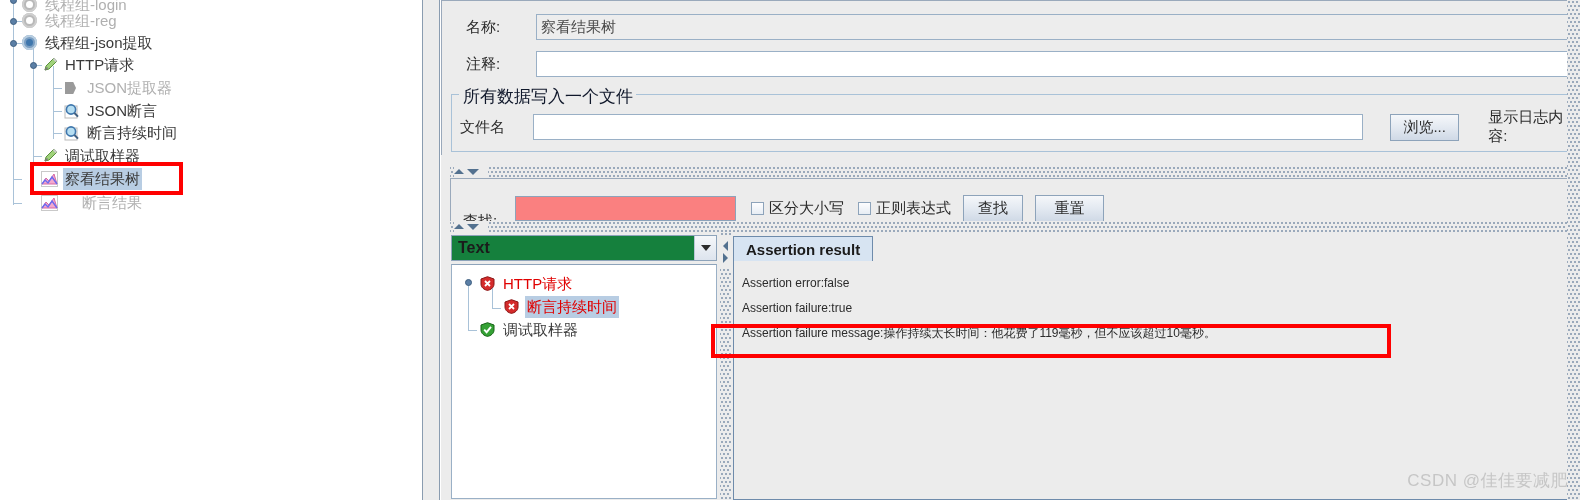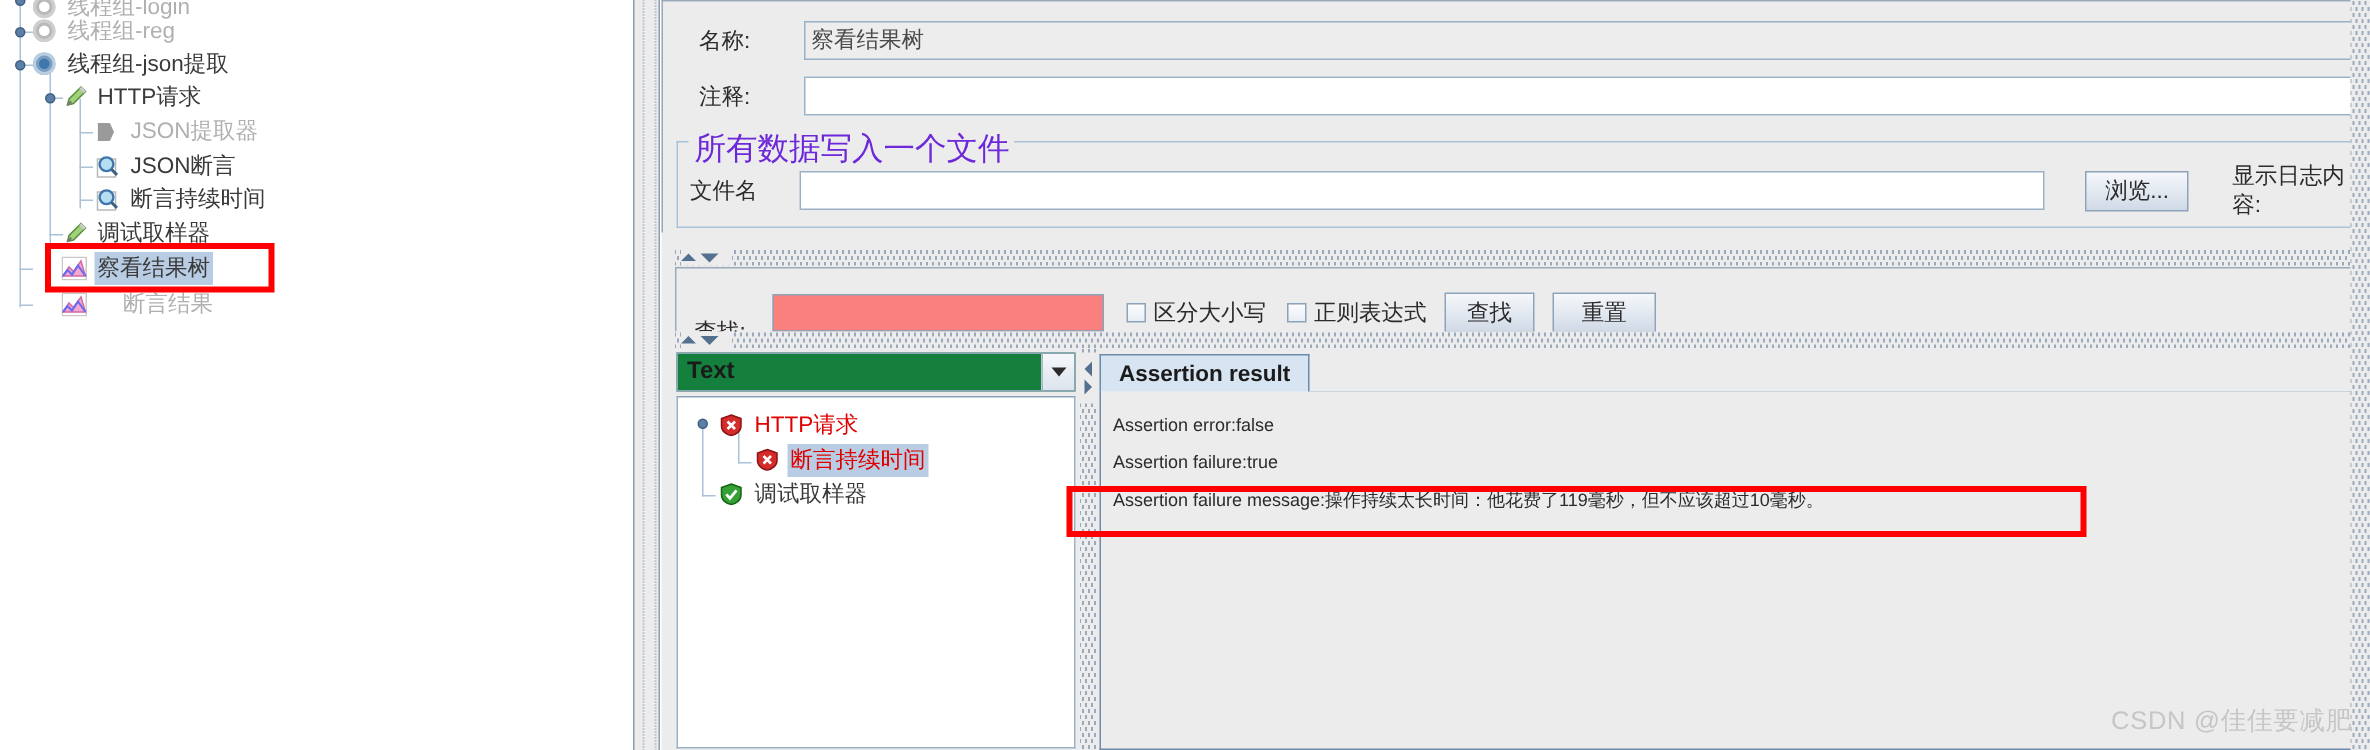--- a/index.html
+++ b/index.html
@@ -117,21 +117,21 @@
     border-top: none;
   }
   #groupbox-top-left {
     position: absolute; left: 9px; top: 93px; width: 8px; height: 1px; background: #a9c2d8;
   }
   #groupbox-top-right {
     position: absolute; left: 160px; top: 93px; width: 971px; height: 1px; background: #a9c2d8;
   }
   #groupbox-title {
     position: absolute; left: 18px; top: 84px;
-    font-size: 21px; color: #6d28d9; background: #ececec; padding: 0 3px;
+    font-size: 17px; color: #0f172a; background: #ececec; padding: 0 3px;
   }
 
   .jbutton {
     border: 1px solid #8da3ba;
     background: linear-gradient(to bottom, #f5f7fa 0%, #e3e9f1 50%, #cfd9e6 100%);
     font-size: 15px; color: #2b2b2b;
     height: 27px; padding: 0 10px;
     font-family: "Liberation Sans", sans-serif;
     cursor: pointer;
     display: flex; align-items: center; justify-content: center;

